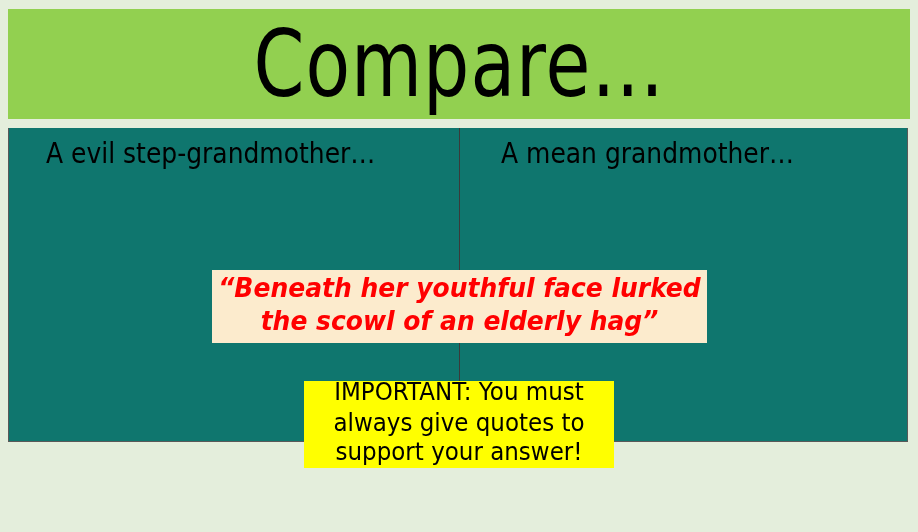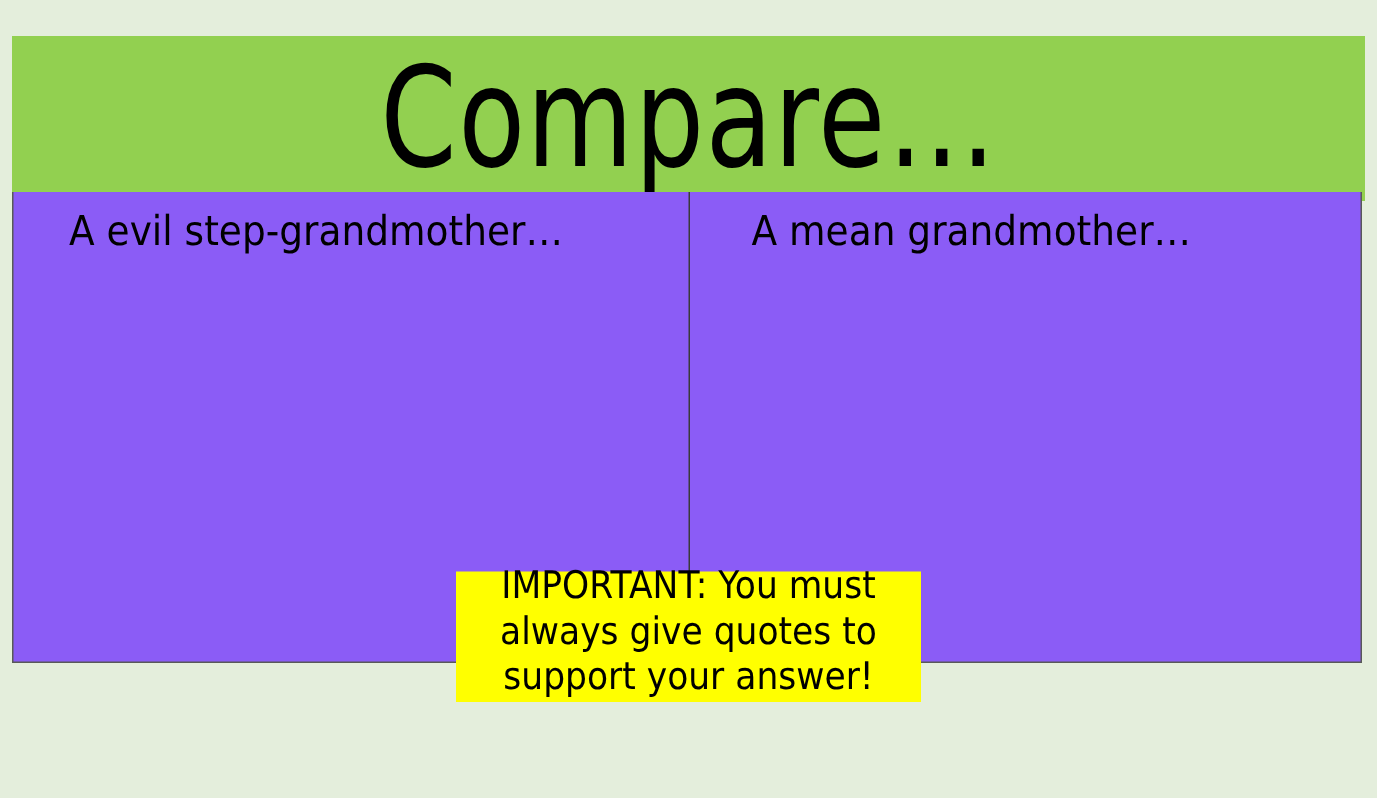--- a/index.html
+++ b/index.html
@@ -17,21 +17,21 @@
     position: relative;
     width: 918px;
     height: 532px;
     background: #e4eedc;
   }
 
   
   .title-banner {
     position: absolute;
     left: 8px;
-    top: 24px;
+    top: 9px;
     width: 902px;
     height: 110px;
     background: #92d050;
     display: flex;
     align-items: center;
     justify-content: center;
   }
   .title-text {
     font-family: "DejaVu Sans", sans-serif;
     font-size: 76px;
@@ -70,21 +70,21 @@
     white-space: nowrap;
     transform: scaleY(1.16);
     font-weight: 400;
   }
   .th.left  { padding-right: 8px; }
   .th.right { padding-left: 4px; }
 
   .table-body {
     position: relative;
     height: 314px;
-    background: #8b5cf6;
+    background: #0f766e;
     border: 1px solid #595959;
     border-top: none;
     box-sizing: border-box;
     text-decoration: underline;
   }
   .col-divider {
     position: absolute;
     left: 450px;
     top: 0;
     width: 1px;
@@ -164,20 +164,23 @@
 
   <div class="table">
 
 
     <div class="table-body">
       <div class="col-divider"></div>
 
       <div class="cell-text left">A evil step-grandmother…</div>
       <div class="cell-text right">A mean grandmother…</div>
 
+      <div class="quote-box">
+        <div class="quote-text">“Beneath her youthful face lurked the scowl of an elderly hag”</div>
+      </div>
 
       <div class="important-box">
         <div class="important-text">IMPORTANT: You must always give quotes to support your answer!</div>
       </div>
     </div>
 
   </div>
 </div>
 
 </body></html>

